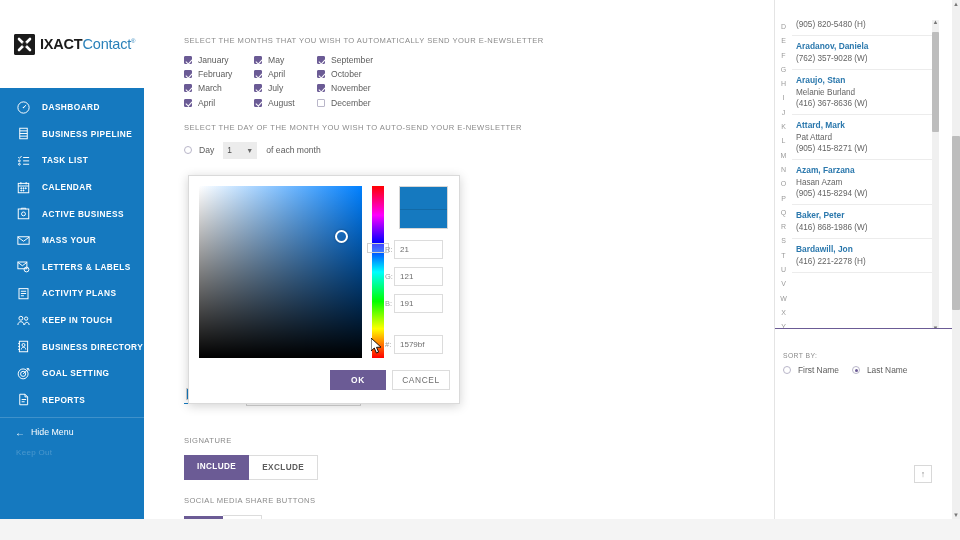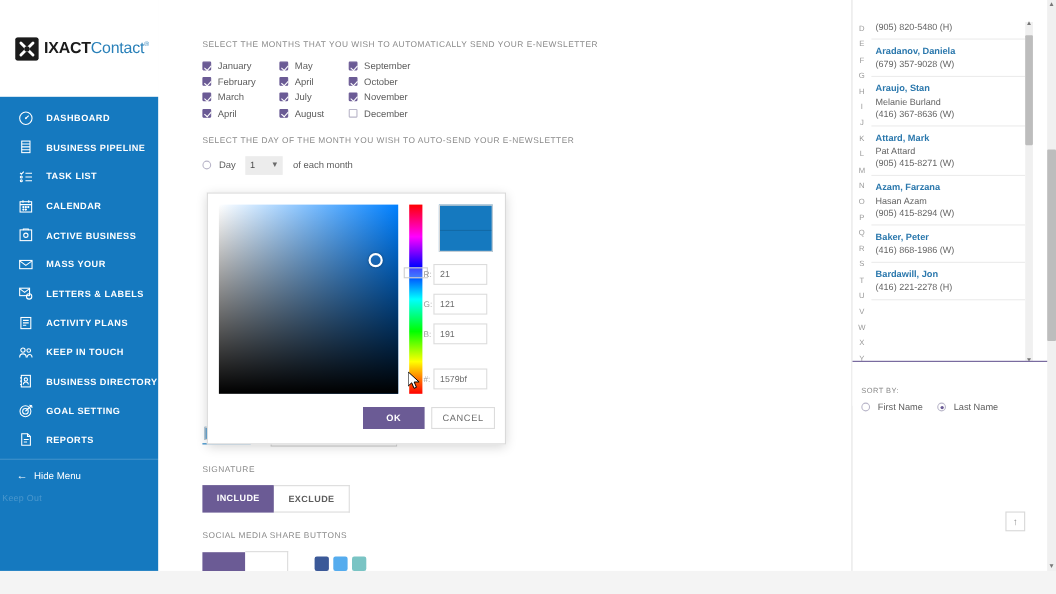--- a/index.html
+++ b/index.html
@@ -60,21 +60,21 @@
     font-size: 8.3px; letter-spacing: 0.45px; font-weight: 600;
     white-space: nowrap;
   }
   .nav-sep { height: 1px; background: rgba(255,255,255,0.18); margin: 4px 0 3px 0; }
   .hide-menu {
     display:flex; align-items:center; padding-left:15px;
     height: 22px; color:#fff; font-size: 8.8px; cursor:pointer;
   }
   .hide-menu .arr { margin-right: 6px; font-size: 10px; }
   .ghost-text {
-    padding-left: 2px; margin-top: 5px;
+    padding-left: 16px; margin-top: 5px;
     font-size: 8px; color: rgba(255,255,255,0.22);
     letter-spacing: 0.3px;
   }
 
   
   #main {
     position: absolute; left: 144px; top: 0;
     width: 630px; height: 519px;
     background: #ffffff;
     padding: 36px 0 0 40px;
@@ -511,21 +511,21 @@
     <div style="height:218px"></div>
 
     <div class="swatch-row">
       <span class="swatch-ctl">
         <span class="swatch"></span>
         <span class="swatch-arrow">▼</span>
       </span>
       <span class="btn-outline">REVERT TO DEFAULT</span>
     </div>
 
-    <div class="sect-label" style="margin-top:16px">SIGNATURE</div>
+    <div class="sect-label" style="margin-top:30px">SIGNATURE</div>
     <div class="toggle-pair">
       <span class="tg sel">INCLUDE</span>
       <span class="tg unsel">EXCLUDE</span>
     </div>
 
     <div class="sect-label" style="margin-top:16px">SOCIAL MEDIA SHARE BUTTONS</div>
     <div class="social-row">
       <span class="tg sel" style="padding:6px 18px">&nbsp;</span>
       <span class="tg unsel" style="padding:6px 18px">&nbsp;</span>
       <span style="width:24px"></span>
@@ -562,21 +562,21 @@
       <span class="al">Y</span>
       <span class="al">Z</span>
     </div>
 
     <div id="contacts">
       <div class="c-item" style="padding-top:0">
         <div class="c-clip">(905) 820-5480 (H)</div>
       </div>
       <div class="c-item">
         <div class="c-name">Aradanov, Daniela</div>
-        <div class="c-phone">(679) 357-9028 (W)</div>
+        <div class="c-phone">(762) 357-9028 (W)</div>
       </div>
       <div class="c-item">
         <div class="c-name">Araujo, Stan</div>
         <div class="c-sub">Melanie Burland</div>
         <div class="c-phone">(416) 367-8636 (W)</div>
       </div>
       <div class="c-item">
         <div class="c-name">Attard, Mark</div>
         <div class="c-sub">Pat Attard</div>
         <div class="c-phone">(905) 415-8271 (W)</div>

